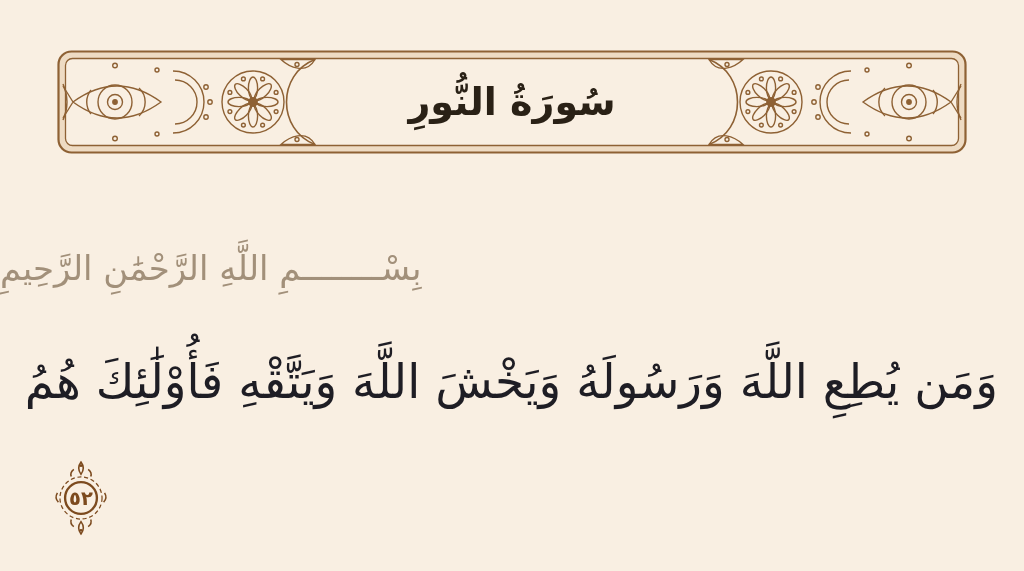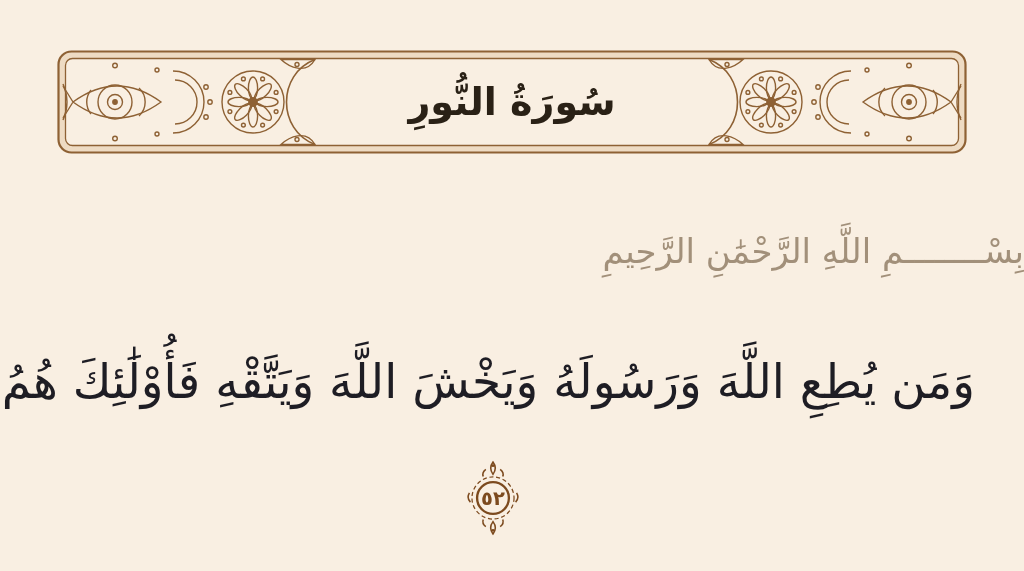--- a/index.html
+++ b/index.html
@@ -18,29 +18,29 @@
   .surah-title{
     position:absolute;left:0;top:0;width:910px;height:104px;
     display:flex;align-items:center;justify-content:center;
     direction:rtl;
     font-size:38px;font-weight:bold;color:#2a2116;
     letter-spacing:0;
   }
 
   
   .bismillah{
-    position:absolute;left:0;top:211px;width:1024px;
-    text-align:right;direction:rtl;
+    position:absolute;left:0;top:228px;width:1024px;
+    text-align:left;direction:rtl;
     font-size:34px;color:#a2907a;line-height:80px;
   }
 
   
   .verse-block{
-    position:absolute;top:326px;right:49px;width:956px;
-    direction:rtl;text-align:center;
+    position:absolute;top:326px;right:26px;width:956px;
+    direction:rtl;text-align:left;
     color:#1e1d24;
   }
   .verse-line{
     white-space:nowrap;
     font-size:47px;line-height:112px;
   }
   .ayah-marker{
     display:inline-block;width:66px;height:78px;
     vertical-align:middle;margin:0 14px 0 6px;
   }

